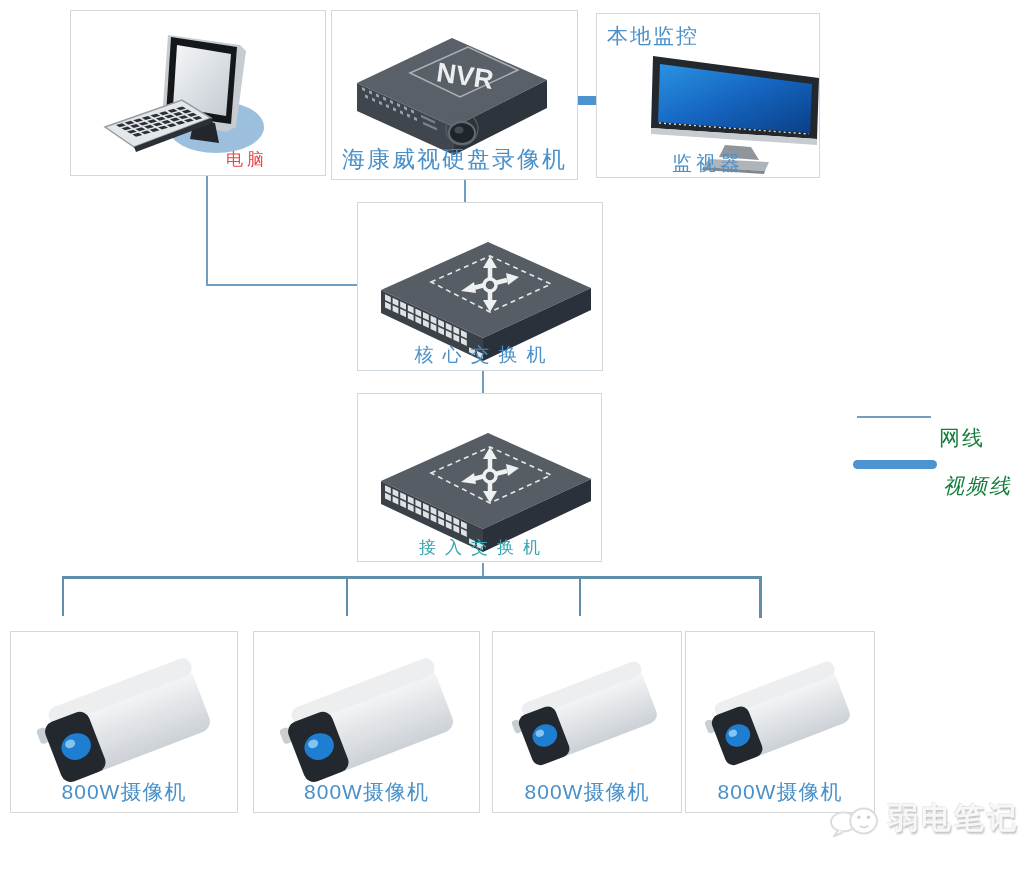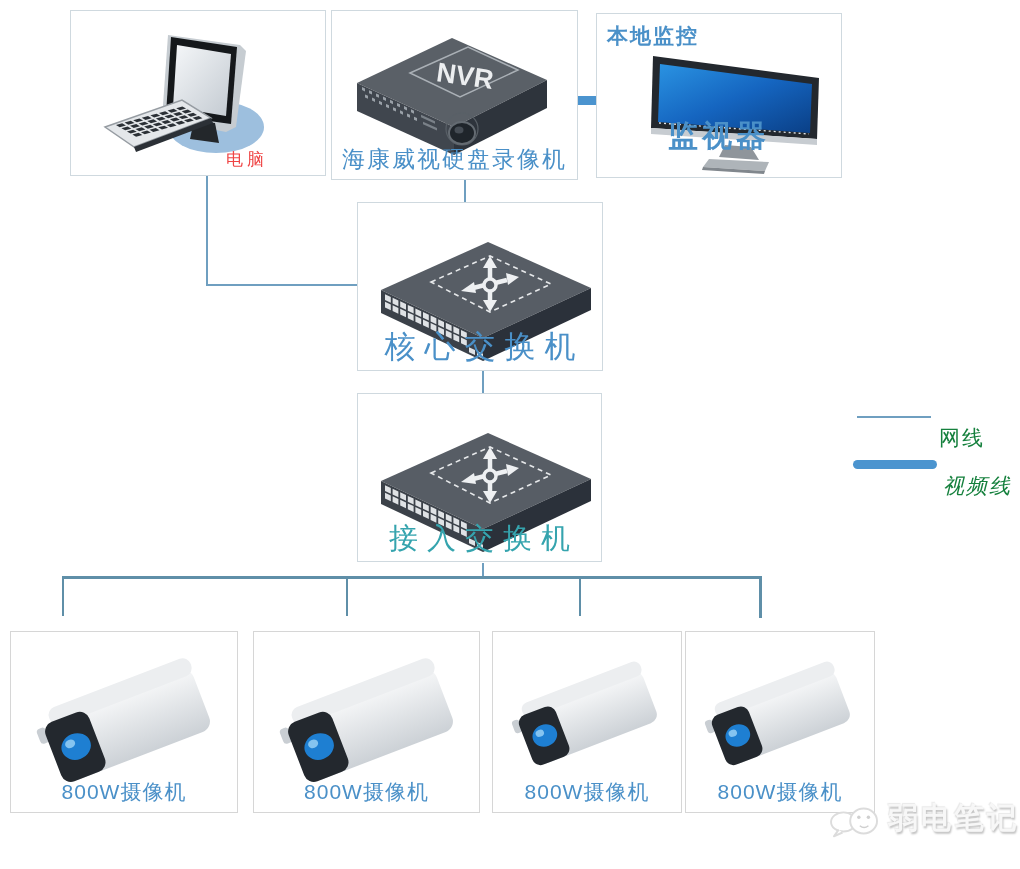--- a/index.html
+++ b/index.html
@@ -136,32 +136,32 @@
         <rect x="79" y="56" width="14" height="2.5" fill="#7a8188"></rect>
           <rect x="81" y="62" width="14" height="2.5" fill="#7a8188"></rect>
       </g>
       <circle cx="120" cy="106" r="16" fill="none" stroke="#596067" stroke-width="1.2"></circle>
       <ellipse cx="120" cy="110" rx="13" ry="11" fill="#1f252b" stroke="#646b72" stroke-width="2"></ellipse>
       <ellipse cx="117" cy="107" rx="4.5" ry="3.5" fill="#454c54"></ellipse>
     </svg>
     <div class="nlabel center-label" style="bottom:4px;font-size:23px;letter-spacing:2px;">海康威视硬盘录像机</div>
   </div>
 
-  <div class="node" style="left:596px;top:13px;width:246px;height:165px;font-weight:bold;">
+  <div class="node" style="left:596px;top:13px;width:224px;height:165px;">
     <div class="nlabel" style="left:10px;top:8px;font-size:21px;letter-spacing:2px;">本地监控</div>
     <svg viewBox="0 0 180 130" style="left:50px;top:30px;" width="180" height="130">
       <polygon points="6,12 172,34 170,95 4,84" fill="#23282e"></polygon>
       <polygon points="13,20 165,40 163,89 11,78" fill="url(#mg)"></polygon>
       <line x1="12" y1="79" x2="162" y2="90" stroke="#dfe3e6" stroke-width="1.3" stroke-dasharray="2,3"></line>
       <polygon points="4,84 170,95 170,101 4,90" fill="#c7ccd1"></polygon>
       <polygon points="78,101 104,103 112,116 72,113" fill="#8f959b"></polygon>
       <polygon points="62,115 122,118 118,127 56,123" fill="#aeb4b9"></polygon>
       <polygon points="56,123 118,127 117,130 55,126" fill="#81878d"></polygon>
     </svg>
-    <div class="nlabel center-label" style="bottom:20px;font-size:30px;letter-spacing:4px;">监视器</div>
+    <div class="nlabel center-label" style="bottom:0;font-size:20px;letter-spacing:4px;">监视器</div>
   </div>
 
   <div class="node" style="left:357px;top:202px;width:246px;height:169px;">
     <svg viewBox="0 0 225 135" style="left:15px;top:25px;" width="225" height="135">
       <polygon points="8,62 115,14 218,60 110,110" fill="#575d65"></polygon>
       <polygon points="8,62 110,110 110,133 8,85" fill="#3b4149"></polygon>
       <polygon points="110,110 218,60 218,82 110,133" fill="#2b313a"></polygon>
       <polygon points="58,54 117,28 178,56 117,84" fill="none" stroke="#e6e8ea" stroke-width="1.6" stroke-dasharray="5,4"></polygon>
       <g stroke="#eef0f2" stroke-width="4.5" fill="#eef0f2">
         <line x1="117" y1="54" x2="117" y2="38"></line>
@@ -194,21 +194,21 @@
           <rect x="50" y="68" width="5.8" height="5.8"></rect>
           <rect x="57.6" y="68" width="5.8" height="5.8"></rect>
           <rect x="65.2" y="68" width="5.8" height="5.8"></rect>
           <rect x="72.8" y="68" width="5.8" height="5.8"></rect>
           <rect x="80.4" y="68" width="5.8" height="5.8"></rect>
           <rect x="88" y="68" width="5.8" height="5.8"></rect>
         <rect x="96" y="74" width="6" height="5"></rect>
           <rect x="104" y="74" width="6" height="5"></rect>
       </g>
     </svg>
-    <div class="nlabel center-label" style="bottom:2px;font-size:31px;letter-spacing:9px;text-indent:9px;">核心交换机</div>
+    <div class="nlabel center-label" style="bottom:2px;font-size:19px;letter-spacing:9px;text-indent:9px;">核心交换机</div>
   </div>
 
   <div class="node" style="left:357px;top:393px;width:245px;height:169px;">
     <svg viewBox="0 0 225 135" style="left:15px;top:25px;" width="225" height="135">
       <polygon points="8,62 115,14 218,60 110,110" fill="#575d65"></polygon>
       <polygon points="8,62 110,110 110,133 8,85" fill="#3b4149"></polygon>
       <polygon points="110,110 218,60 218,82 110,133" fill="#2b313a"></polygon>
       <polygon points="58,54 117,28 178,56 117,84" fill="none" stroke="#e6e8ea" stroke-width="1.6" stroke-dasharray="5,4"></polygon>
       <g stroke="#eef0f2" stroke-width="4.5" fill="#eef0f2">
         <line x1="117" y1="54" x2="117" y2="38"></line>
@@ -241,21 +241,21 @@
           <rect x="50" y="68" width="5.8" height="5.8"></rect>
           <rect x="57.6" y="68" width="5.8" height="5.8"></rect>
           <rect x="65.2" y="68" width="5.8" height="5.8"></rect>
           <rect x="72.8" y="68" width="5.8" height="5.8"></rect>
           <rect x="80.4" y="68" width="5.8" height="5.8"></rect>
           <rect x="88" y="68" width="5.8" height="5.8"></rect>
         <rect x="96" y="74" width="6" height="5"></rect>
           <rect x="104" y="74" width="6" height="5"></rect>
       </g>
     </svg>
-    <div class="nlabel center-label" style="bottom:2px;font-size:29px;letter-spacing:9px;text-indent:9px;color:#35a4ae;">接入交换机</div>
+    <div class="nlabel center-label" style="bottom:2px;font-size:17px;letter-spacing:9px;text-indent:9px;color:#35a4ae;">接入交换机</div>
   </div>
 
   <div class="node cam" style="left:10px;top:615px;width:228px;height:182px;">
     <svg viewBox="0 0 230 165" style="left:8px;top:10px;" width="215">
       <g transform="rotate(-21 112 88)">
         <rect x="34" y="56" width="166" height="70" rx="12" fill="url(#camg)"></rect>
         <rect x="40" y="44" width="162" height="20" rx="9" fill="#eceef0"></rect>
         <rect x="22" y="60" width="10" height="17" rx="4" fill="#c9ced3"></rect>
         <rect x="30" y="58" width="50" height="68" rx="11" fill="#23282e"></rect>
         <ellipse cx="56" cy="92" rx="16" ry="14" fill="#1e7fd2"></ellipse>

